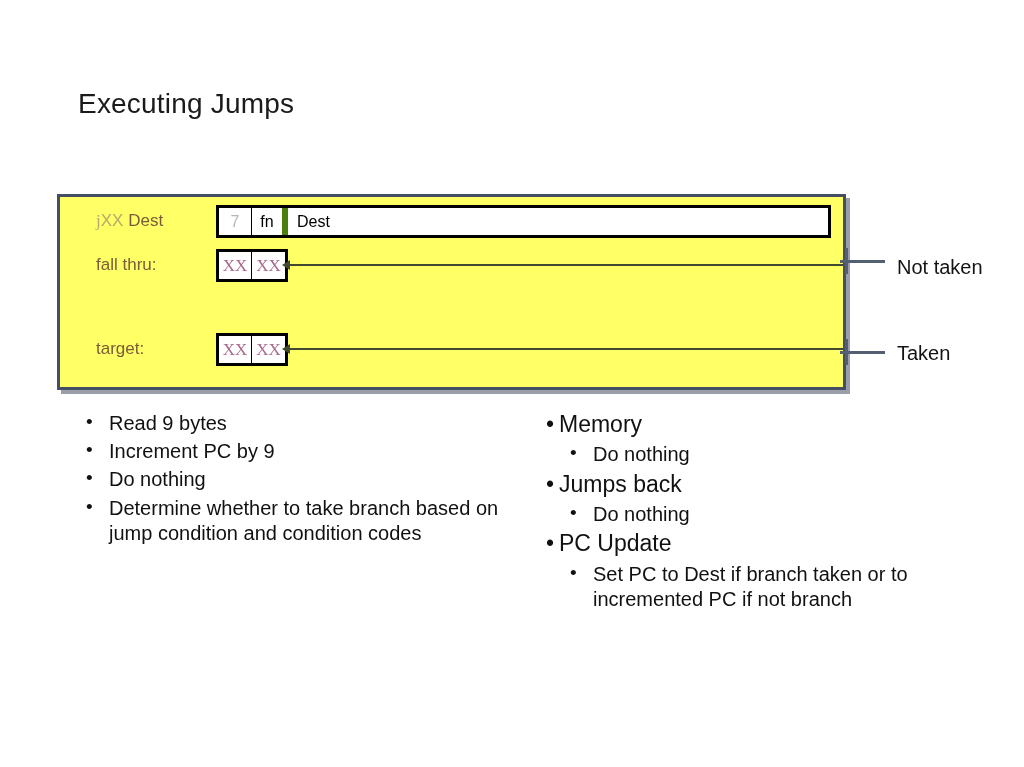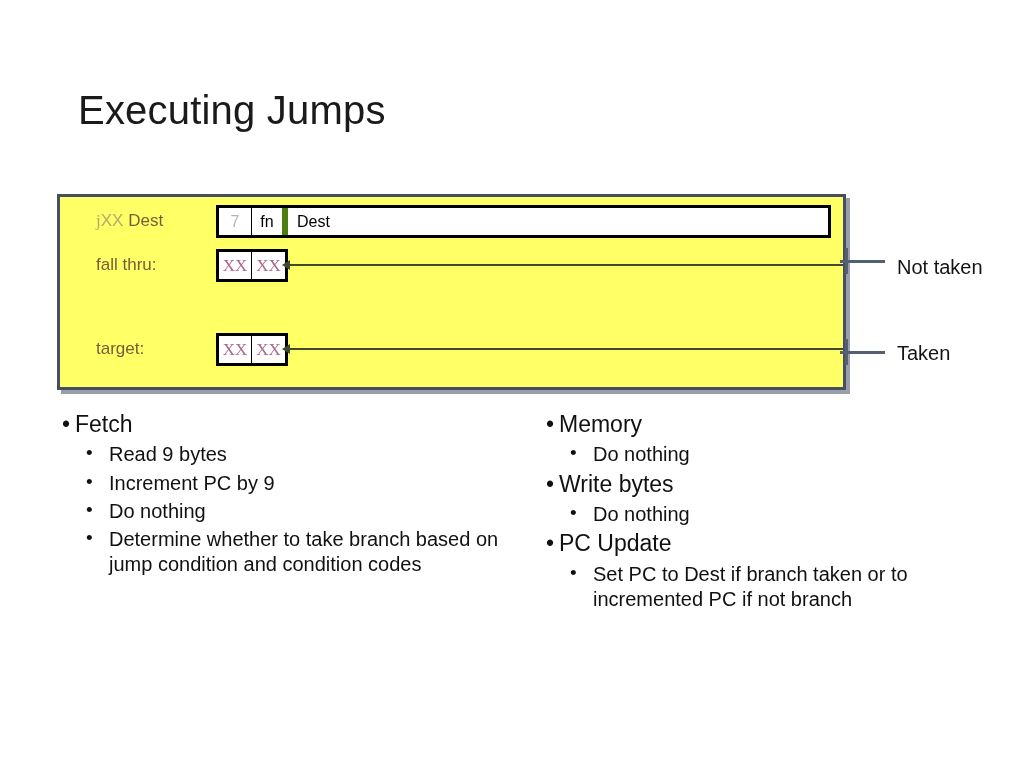--- a/index.html
+++ b/index.html
@@ -13,21 +13,21 @@
     position: relative;
     font-family: "Liberation Sans", sans-serif;
     overflow: hidden;
   }
 
   
   #slide-title {
     position: absolute;
     left: 78px;
     top: 88px;
-    font-size: 40px;
+    font-size: 28px;
     font-weight: 400;
     color: #1a1a1a;
     letter-spacing: 0.2px;
     white-space: nowrap;
   }
 
   
   #diagram-panel {
     position: absolute;
     left: 57px;
@@ -204,27 +204,26 @@
 <div class="conn-line-outer" style="left:840px; top:260px; width:45px;"></div>
 <div class="conn-tick" style="left:845px; top:248px; height:26px;"></div>
 
 <div class="conn-line-outer" style="left:840px; top:351px; width:45px;"></div>
 <div class="conn-tick" style="left:845px; top:339px; height:26px;"></div>
 
 <div class="side-label" style="left:897px; top:256px;">Not taken</div>
 <div class="side-label" style="left:897px; top:342px;">Taken</div>
 
 <div class="bullet-col" id="col-left">
-  <div class="bullet-l1">Fetch</div>
   <div class="bullet-l2">Read 9 bytes</div>
   <div class="bullet-l2">Increment PC by 9</div>
   <div class="bullet-l2">Do nothing</div>
   <div class="bullet-l2">Determine whether to take branch based on jump condition and condition codes</div>
 </div>
 
 <div class="bullet-col" id="col-right">
   <div class="bullet-l1">Memory</div>
   <div class="bullet-l2">Do nothing</div>
-  <div class="bullet-l1">Write bytes</div>
+  <div class="bullet-l1">Jumps back</div>
   <div class="bullet-l2">Do nothing</div>
   <div class="bullet-l1">PC Update</div>
   <div class="bullet-l2">Set PC to Dest if branch taken or to incremented PC if not branch</div>
 </div>
 
 </body></html>

